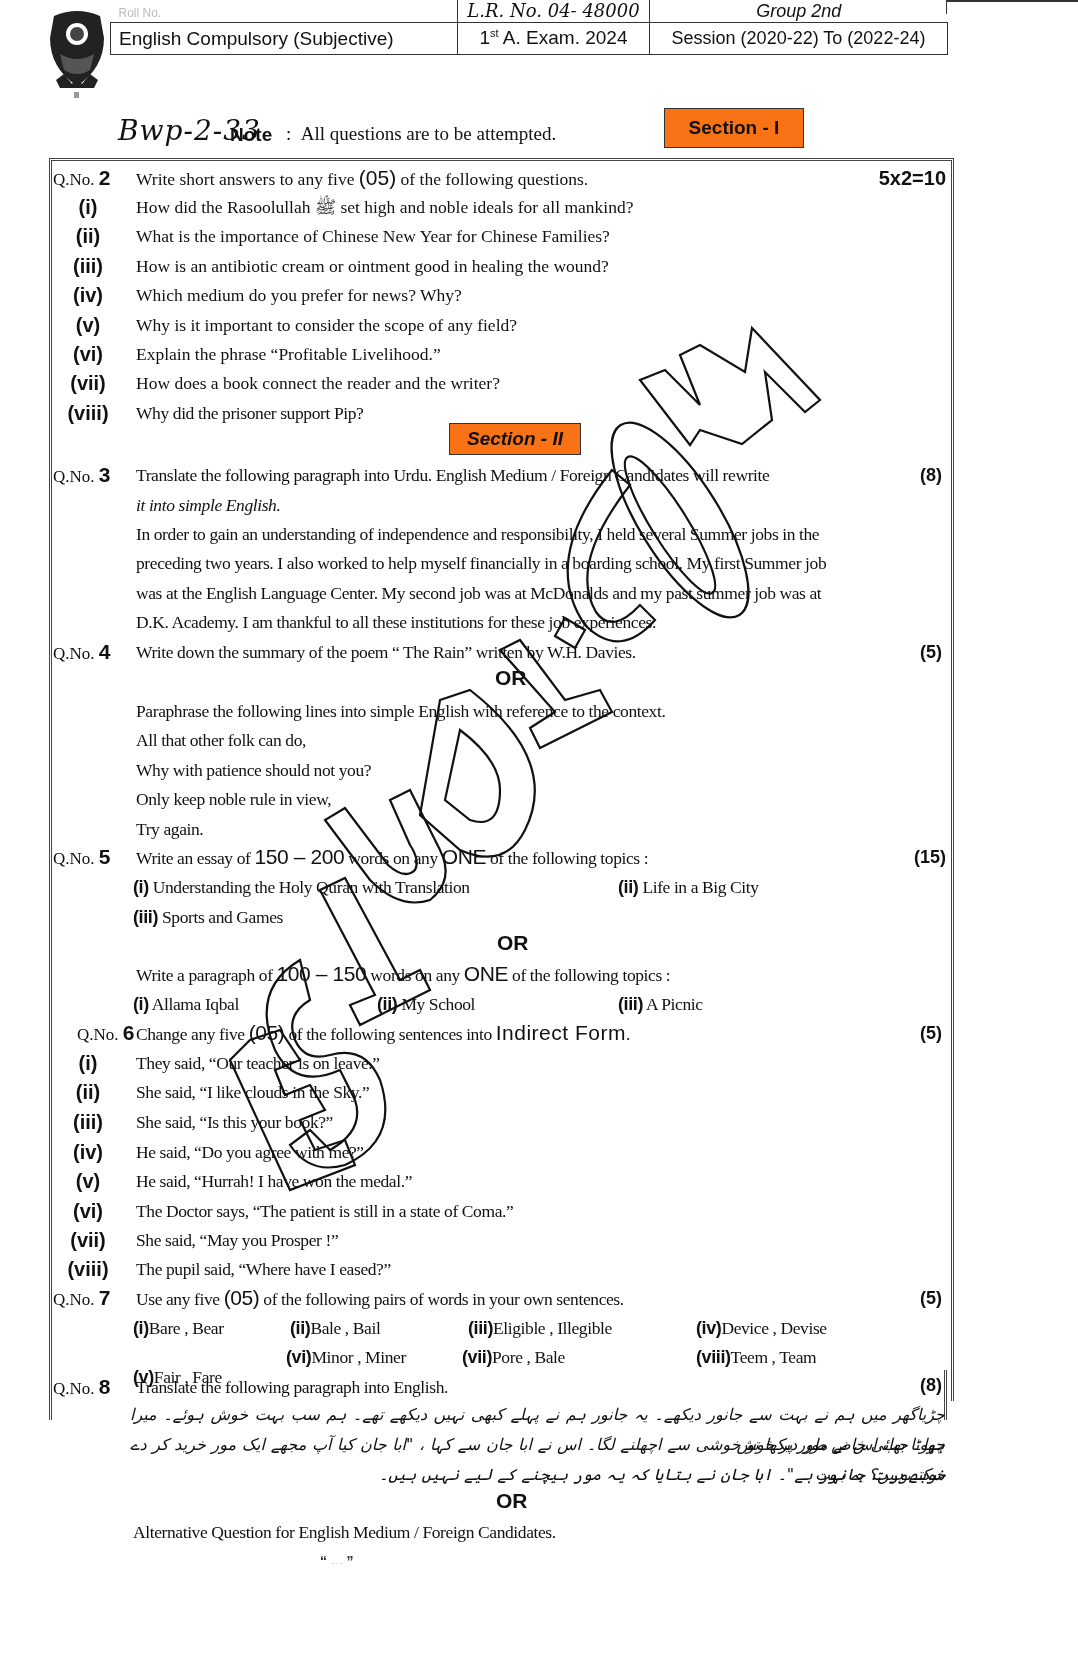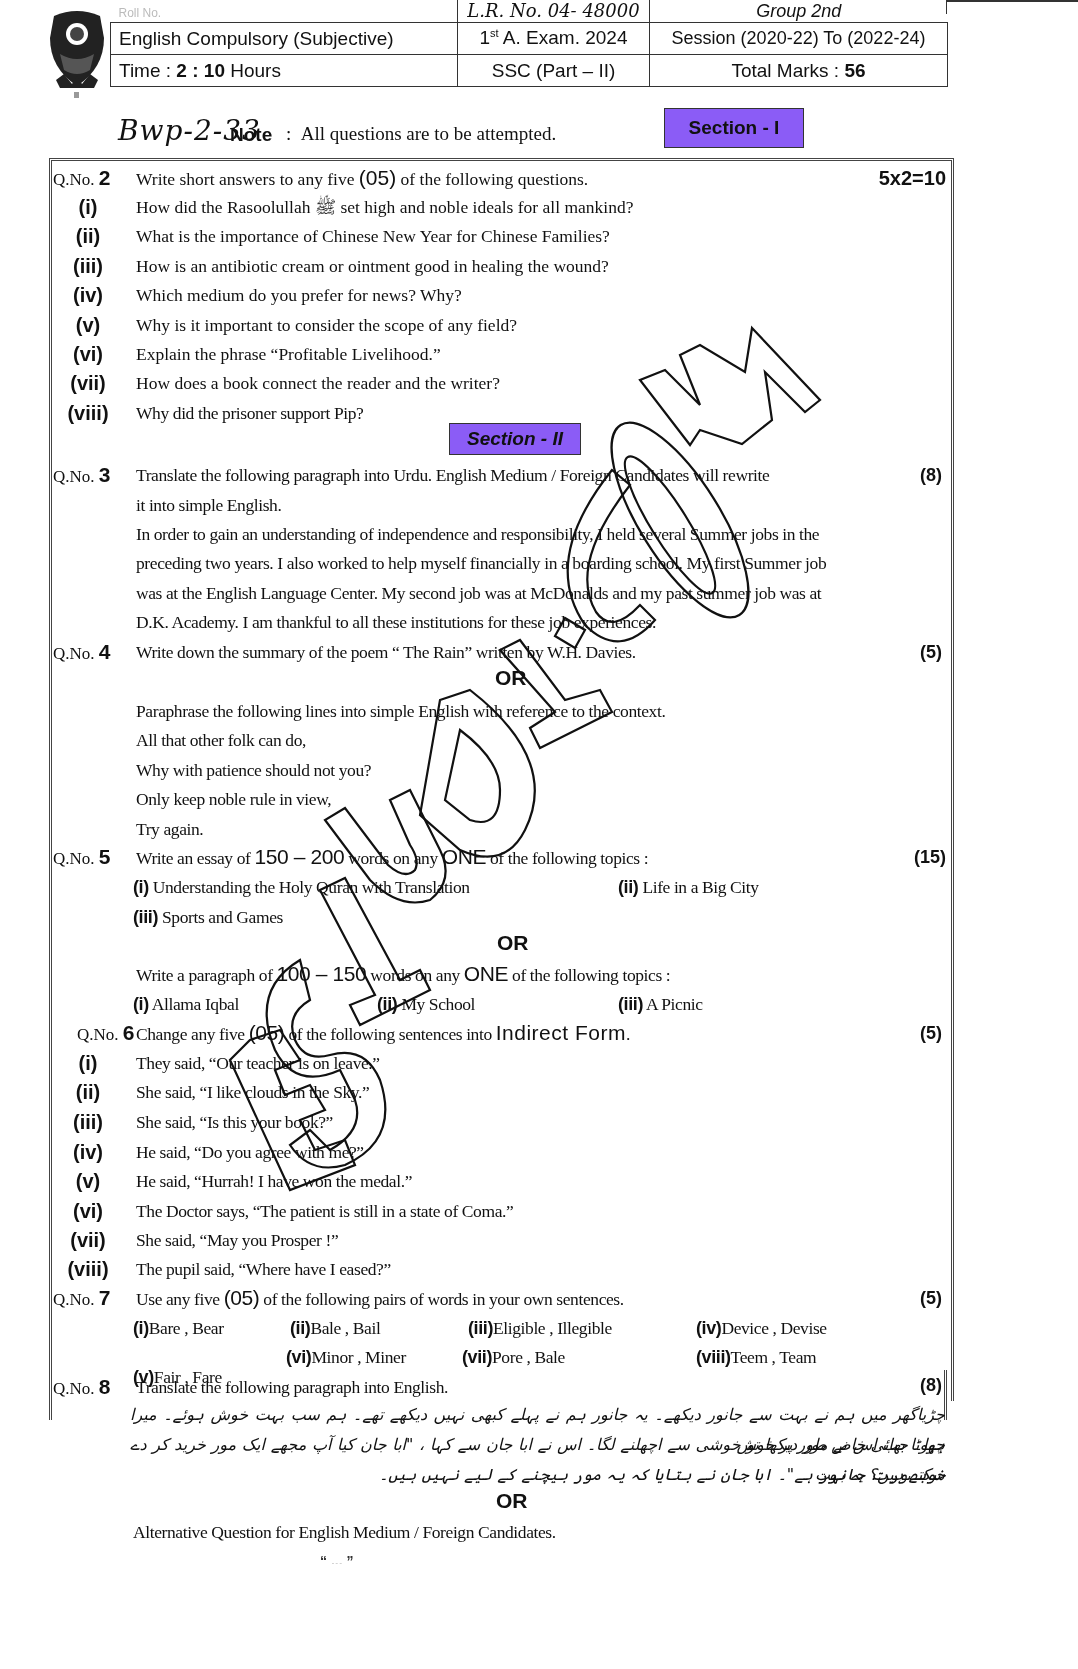--- a/index.html
+++ b/index.html
@@ -16,21 +16,21 @@
   .hdr-table tr.top td { border-top:none; height:26px; vertical-align:bottom; font-size:18px; }
   .hdr-table tr.top td.c3 { border-right:none; font-style:italic; }
   .hdr-table tr.top td.c1 { border-left:none; border-top:none; }
   .corner { position:absolute; left:946px; top:0; width:132px; height:12px; border-top:2px solid #333; border-left:1.5px solid #333; }
   .hand { font-family:"DejaVu Serif", serif; font-style:italic; font-weight:normal; }
 
   .note-row { position:absolute; left:118px; top:110px; width:720px; height:40px; }
   .note-hand { position:absolute; left:0; top:4px; font-size:28px; font-family:"DejaVu Serif", serif; font-style:italic; letter-spacing:1px; }
   .note-label { position:absolute; left:112px; top:14px; font-size:19px; font-weight:bold; font-family:"Liberation Sans", sans-serif; }
   .note-text { position:absolute; left:168px; top:13px; font-size:19px; }
-  .sec-box { position:absolute; border:1.5px solid #333; font-family:"Liberation Sans", sans-serif; font-weight:bold; font-size:19px; text-align:center; background:#8b5cf6; }
+  .sec-box { position:absolute; border:1.5px solid #333; font-family:"Liberation Sans", sans-serif; font-weight:bold; font-size:19px; text-align:center; background:#f97316; }
 
   
   .frame { position:absolute; left:49px; top:158px; width:899px; height:1240px; border:3px double #444; border-bottom:none; }
   .frame-left-ext { position:absolute; left:49px; top:1398px; height:22px; border-left:3px double #444; }
   .frame-right-ext { position:absolute; left:944px; top:1398px; height:22px; border-left:3px double #444; }
 
   .line { position:absolute; font-size:17.5px; white-space:nowrap; line-height:22px; }
   .qno { position:absolute; left:53px; font-size:17px; white-space:nowrap; line-height:22px; }
   .qno b { font-family:"Liberation Sans", sans-serif; font-size:21px; font-weight:bold; }
   .roman { position:absolute; font-family:"Liberation Sans", sans-serif; font-weight:bold; font-size:20px; text-align:center; width:76px; left:50px; line-height:22px; }
@@ -61,25 +61,20 @@
   <tbody>
       <tr class="top">
     <td class="c1"><span style="color:#bbb;font-size:12px;">Roll No.</span></td>
     <td class="c2"><span class="hand">L.R. No. 04- 48000</span></td>
     <td class="c3">Group 2nd</td>
   </tr>
   <tr>
     <td class="c1">English Compulsory (Subjective)</td>
     <td class="c2"><span>1</span><sup style="font-size:11px;">st</sup><span> A. Exam. 2024</span></td>
     <td class="c3" style="font-size:18px;">Session (2020-22) To (2022-24)</td>
-  </tr>
-  <tr>
-    <td class="c1"><span>Time  :  </span><b>2 : 10</b><span> Hours</span></td>
-    <td class="c2">SSC (Part – II)</td>
-    <td class="c3"><span>Total Marks  :  </span><b>56</b></td>
   </tr>
 </tbody>
   </table>
 <div class="corner"></div>
 
 <div class="note-row">
   <span class="note-hand">Bwp-2-33</span>
   <span class="note-label">Note</span>
   <span class="note-text"><span>:</span>&nbsp;&nbsp;<span>All questions are to be attempted.</span></span>
 </div>
@@ -107,21 +102,21 @@
 <div class="roman" style="top:372px;">(vii)</div>
 <div class="line" style="left:136px;top:372px;">How does a book connect the reader and the writer?</div>
 <div class="roman" style="top:402px;">(viii)</div>
 <div class="line cond" style="left:136px;top:402px;">Why did the prisoner support Pip?</div>
 
 <div class="sec-box" style="left:449px;top:423px;width:130px;height:30px;line-height:30px;font-style:italic;">Section - II</div>
 
 <div class="qno" style="top:464px;"><span>Q.No.</span> <b>3</b></div>
 <div class="line cond" style="left:136px;top:464px;">Translate the following paragraph into Urdu. English Medium / Foreign Candidates will rewrite</div>
 <div class="marks-r" style="top:464px;"><b>(8)</b></div>
-<div class="line cond" style="left:136px;top:494px;">it into simple English.</div>
+<div class="line cond" style="left:136px;top:494px;font-style:italic;">it into simple English.</div>
 <div class="line cond" style="left:136px;top:523px;">In order to gain an understanding of independence and responsibility, I held several Summer jobs in the</div>
 <div class="line cond" style="left:136px;top:552px;">preceding two years. I also worked to help myself financially in a boarding school. My first Summer job</div>
 <div class="line cond" style="left:136px;top:582px;">was at the English Language Center. My second job was at McDonalds and my past summer job was at</div>
 <div class="line cond" style="left:136px;top:611px;">D.K. Academy. I am thankful to all these institutions for these job experiences.</div>
 
 <div class="qno" style="top:641px;"><span>Q.No.</span> <b>4</b></div>
 <div class="line cond" style="left:136px;top:641px;">Write down the summary of the poem “ The Rain” written by W.H. Davies.</div>
 <div class="marks-r" style="top:641px;"><b>(5)</b></div>
 <div class="or" style="left:495px;top:666px;">OR</div>
 <div class="line cond" style="left:136px;top:700px;">Paraphrase the following lines into simple English with reference to the context.</div>

